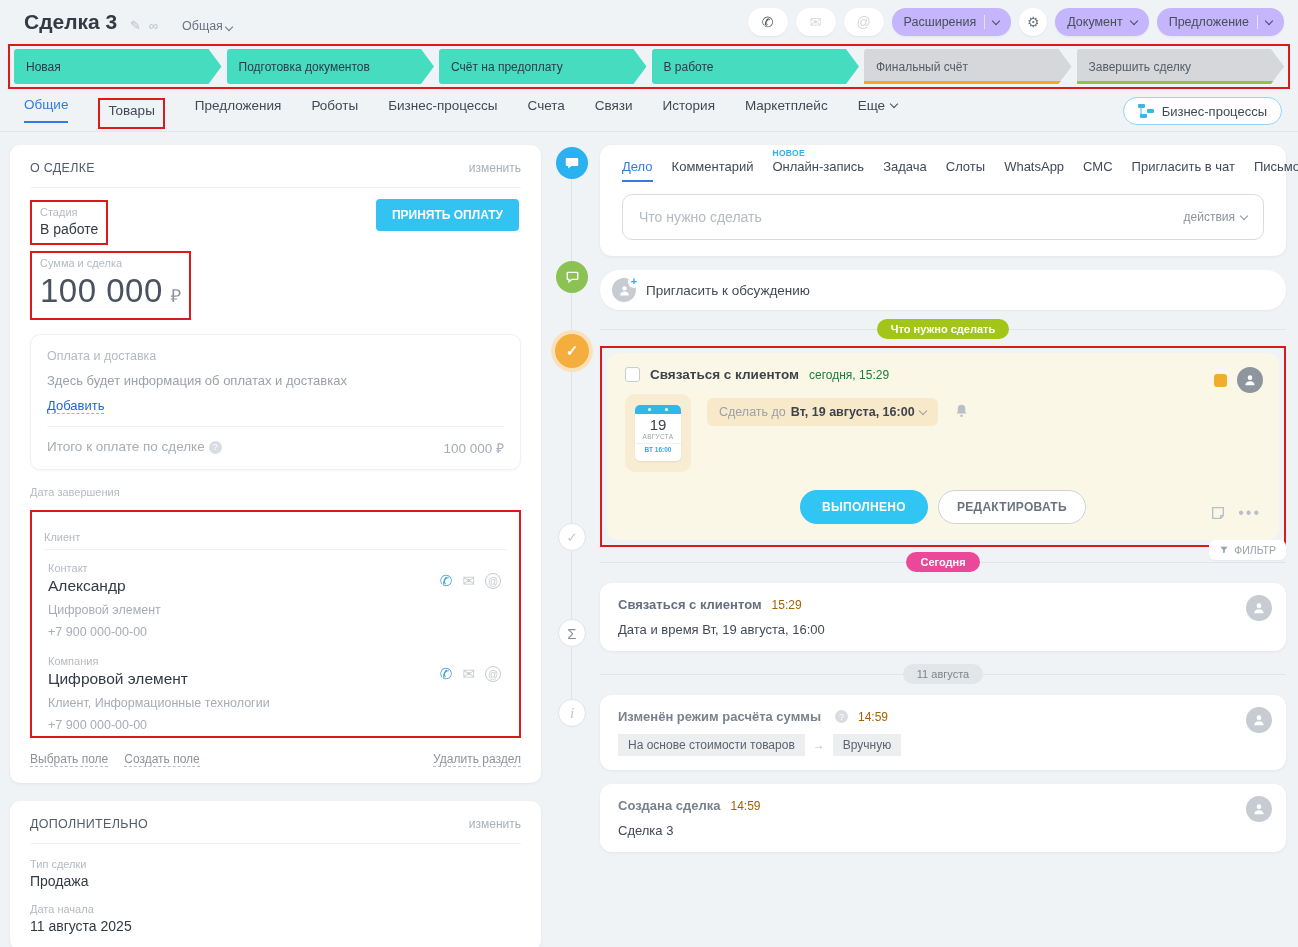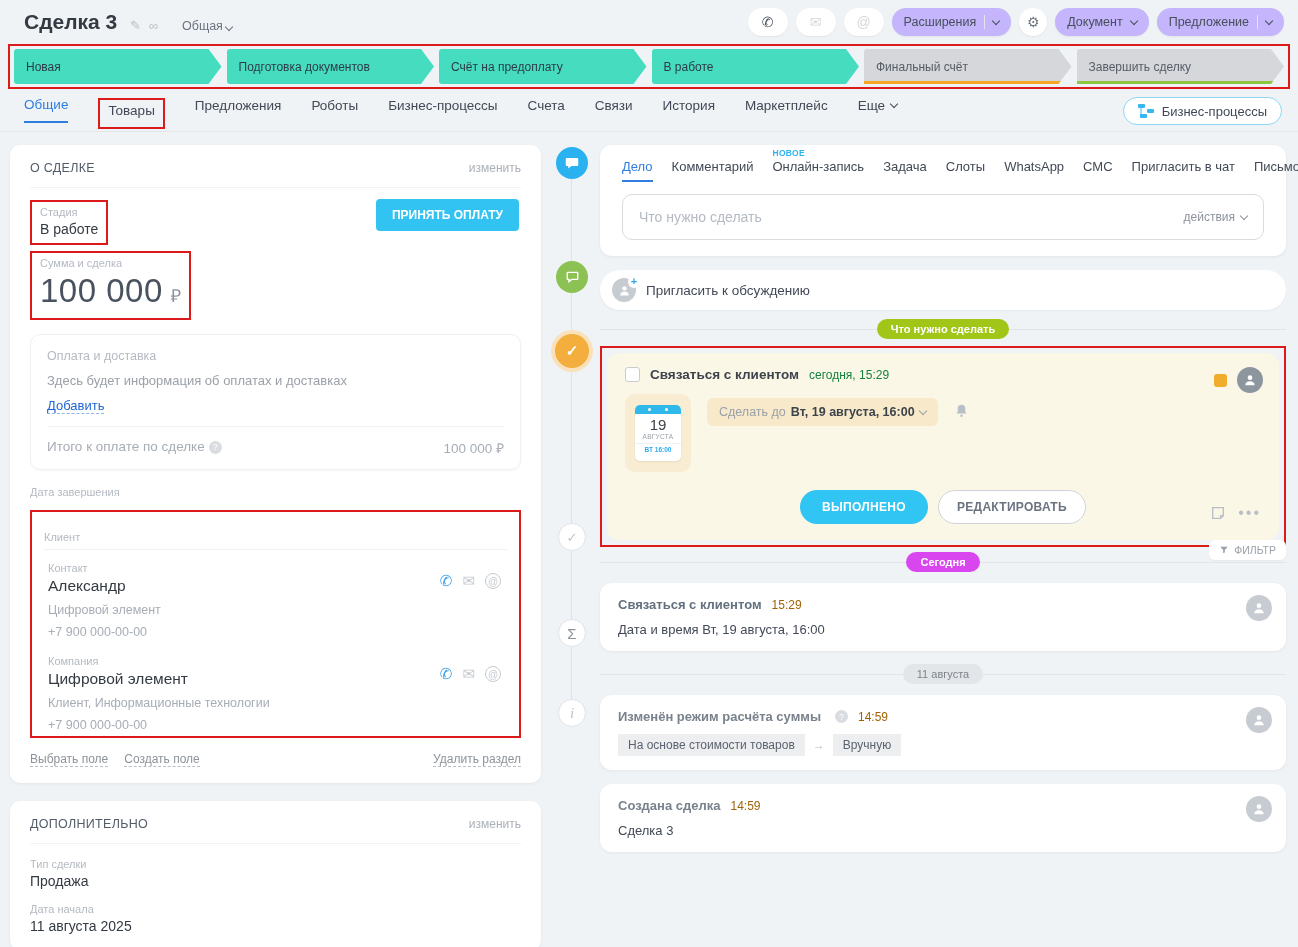--- a/index.html
+++ b/index.html
@@ -104,21 +104,21 @@
   .composer-input input::placeholder { color:#b4bac2; }
   .actions-dd { font-size:12px; color:#8d939b; display:flex; align-items:center; gap:6px; cursor:pointer; }
   .invite-row { margin-top:14px; background:#fff; border-radius:20px; box-shadow:0 1px 2px rgba(60,70,80,.06); height:40px; display:flex; align-items:center; gap:10px; padding:0 12px; cursor:pointer; }
   .invite-avatar { position:relative; width:24px; height:24px; border-radius:50%; background:#c7ccd2; display:flex; align-items:center; justify-content:center; }
   .invite-avatar .plus { position:absolute; right:-4px; top:-2px; width:12px; height:12px; border-radius:50%; background:#fff; color:#2fa8ef; font-size:11px; font-weight:bold; line-height:11px; text-align:center; }
   .invite-text { font-size:13.5px; color:#424956; }
   .divider-row { position:relative; height:30px; margin-top:4px; display:flex; align-items:center; justify-content:center; }
   .divider-row .line { position:absolute; left:0; right:0; top:50%; height:1px; background:#e1e5e9; }
   .pill { position:relative; z-index:1; border-radius:12px; font-size:11px; font-weight:bold; padding:4px 14px; }
   .pill.green { background:#a2c617; color:#fff; }
-  .pill.blue  { background:#d946ef; color:#fff; }
+  .pill.blue  { background:#ec4899; color:#fff; }
   .pill.grey  { background:#e3e6e9; color:#7d838b; font-weight:normal; }
   .task-annobox { margin-top:2px; padding:5px; }
   .task-card { background:#fbf7e6; border-radius:12px; padding:14px 18px 16px; position:relative; }
   .task-top { display:flex; align-items:center; gap:10px; }
   .checkbox { width:15px; height:15px; border:1px solid #c9cdd2; border-radius:3px; background:#fff; cursor:pointer; flex:none; }
   .task-title { font-size:13.5px; font-weight:bold; color:#3d434b; }
   .task-time { font-size:12px; color:#15803d; }
   .task-top-right { position:absolute; right:16px; top:14px; display:flex; align-items:center; gap:10px; }
   .orange-sq { width:13px; height:13px; border-radius:3px; background:#f0ad2c; }
   .avatar-grey { width:26px; height:26px; border-radius:50%; background:#8d959e; display:flex; align-items:center; justify-content:center; }

